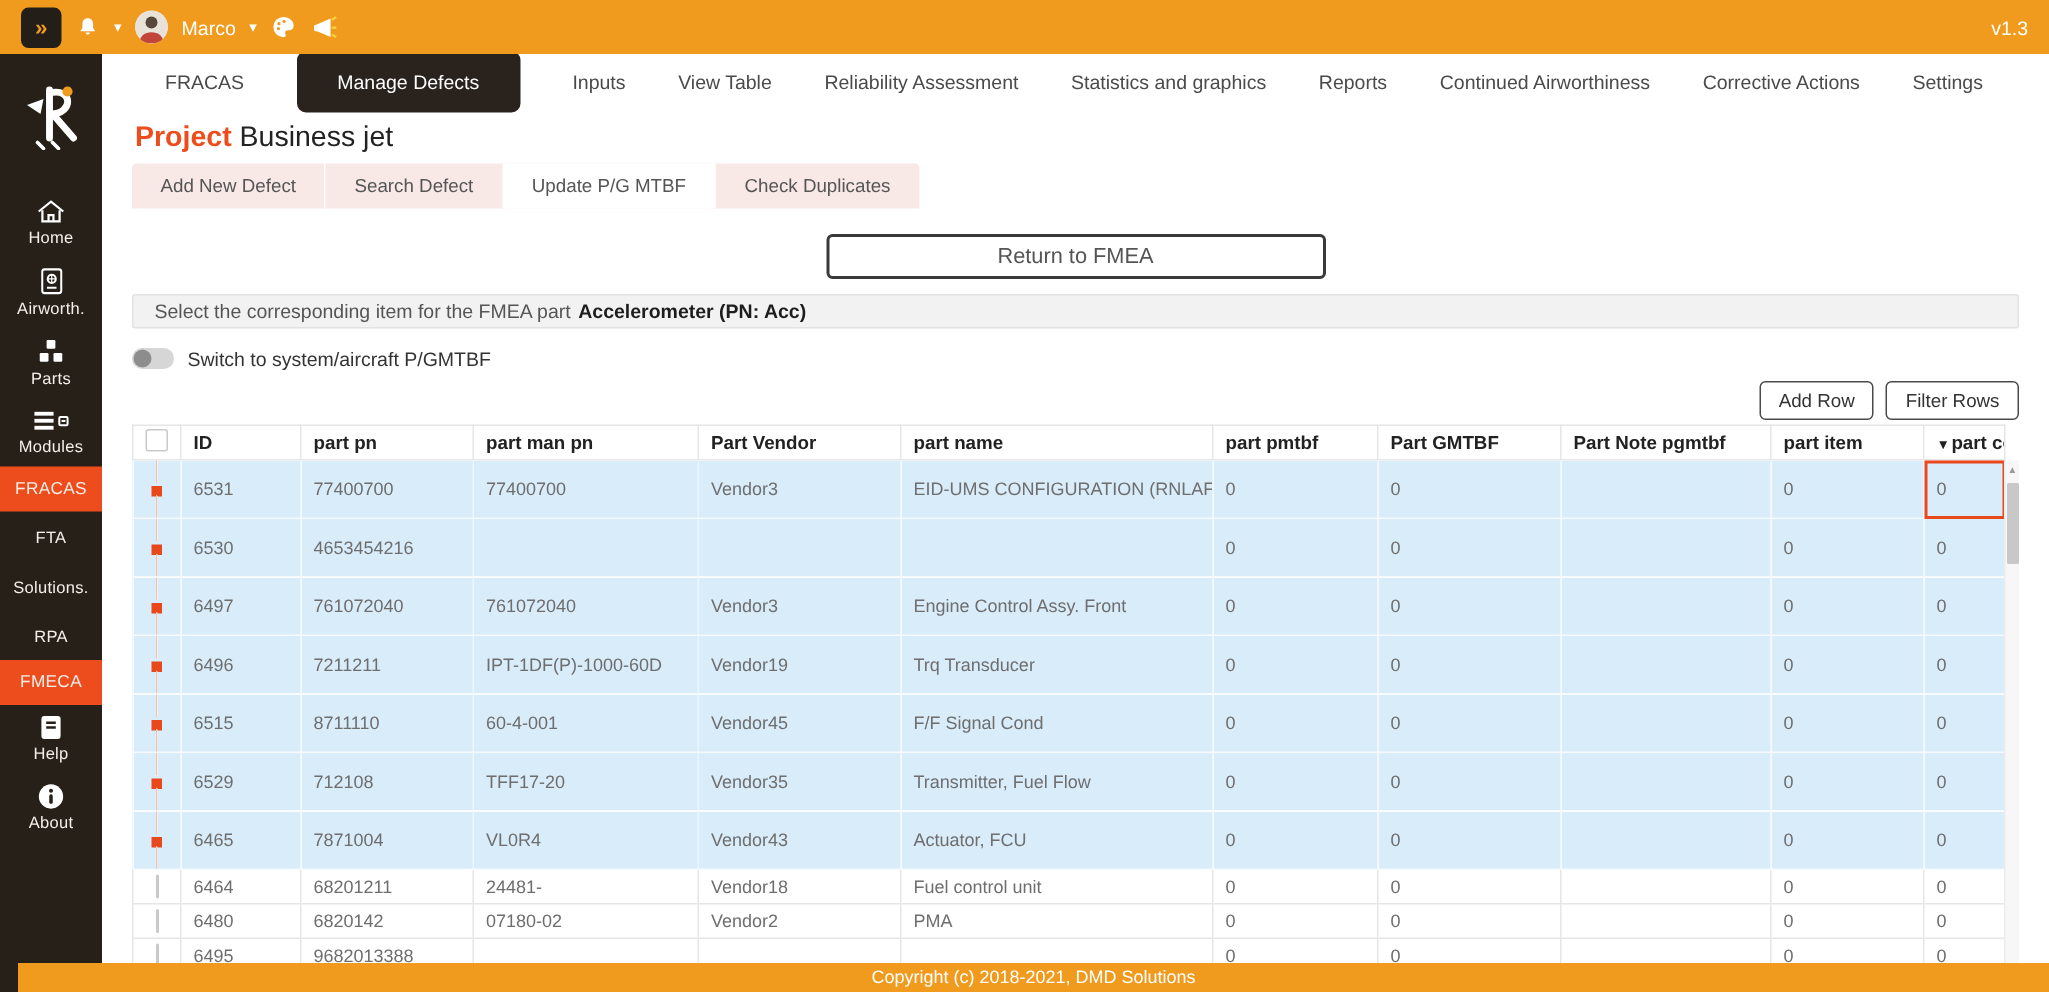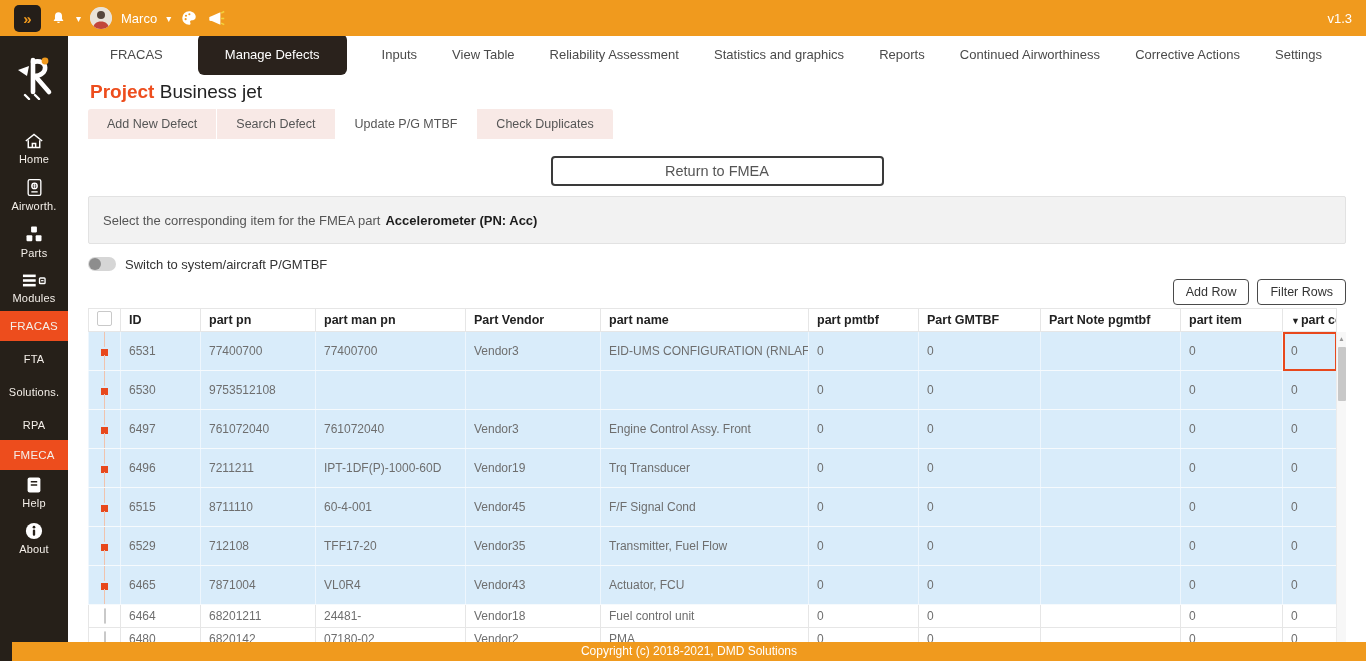--- a/index.html
+++ b/index.html
@@ -42,21 +42,21 @@
   .subtabs { margin-top:6px; display:inline-flex; background:#f8e9e6; border-radius:3px 3px 0 0; }
   .subtab { padding:8px 19px; font-size:12.5px; color:#555; cursor:pointer;
     border-right:1px solid #fff; }
   .subtab:last-child { border-right:none; }
   .subtab.active { background:#fff; }
 
   .return-btn { display:block; margin:17px auto 0 auto; width:333px; height:30px;
     background:#fff; border:2px solid #3a3a3a; border-radius:4px; font-size:14.5px;
     color:#555; font-family:"Liberation Sans",sans-serif; cursor:pointer; }
 
-  .infobar { margin-top:10px; height:48px; background:#f2f2f2; border:1px solid #e2e2e2;
+  .infobar { margin-top:10px; height:23px; background:#f2f2f2; border:1px solid #e2e2e2;
     border-radius:2px; display:flex; align-items:center; padding:0 14px; font-size:13px; color:#555; }
   .infobar b { color:#1d1d1d; margin-left:5px; }
 
   .togglerow { margin-top:13px; display:flex; }
   .toggle { width:28px; height:14px; background:#d6d6d6; border-radius:8px; position:relative;
     cursor:pointer; }
   .toggle .knob { position:absolute; left:1px; top:1px; width:12px; height:12px;
     border-radius:50%; background:#8d8d8d; }
   .togglerow .lbl { margin-left:9px; font-size:13px; color:#333; }
 
@@ -321,21 +321,21 @@
             <td>EID-UMS CONFIGURATION (RNLAF)</td>
             <td>0</td>
             <td>0</td>
             <td></td>
             <td>0</td>
             <td class="selected-cell">0</td>
           </tr>
           <tr class="checked">
             <td class="cbcell"><span class="cb on"></span></td>
             <td>6530</td>
-            <td>9753512108</td>
+            <td>4653454216</td>
             <td></td>
             <td></td>
             <td></td>
             <td>0</td>
             <td>0</td>
             <td></td>
             <td>0</td>
             <td>0</td>
           </tr>
           <tr class="checked">

